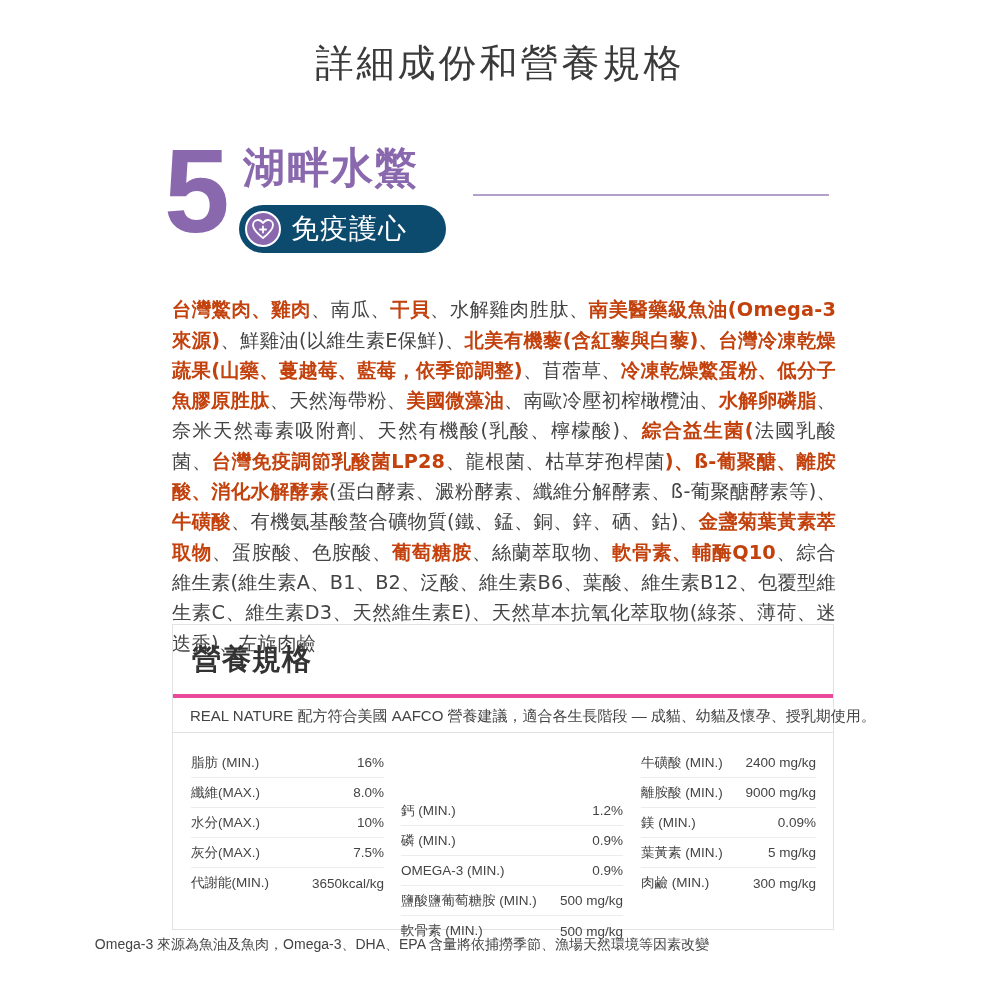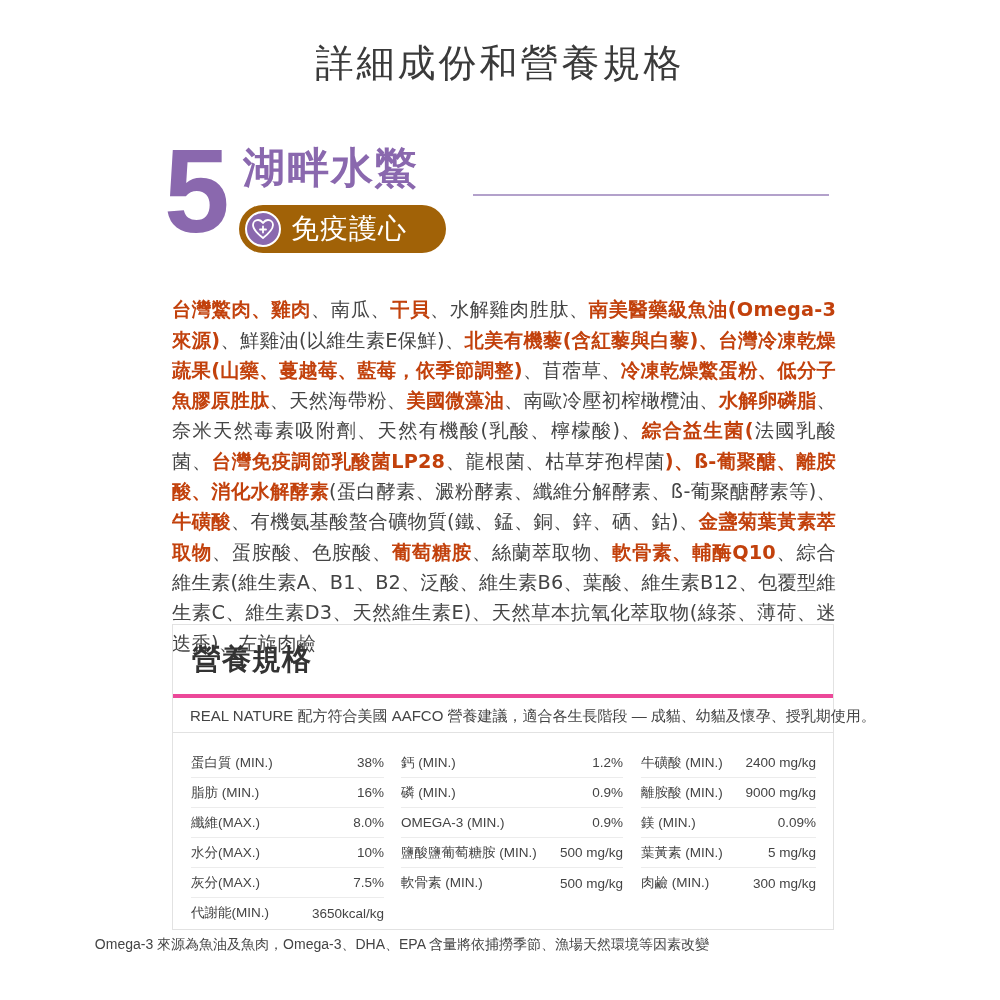--- a/index.html
+++ b/index.html
@@ -20,21 +20,21 @@
   }
   .section-title {
     position: absolute; left: 243px; top: 142px;
     font-size: 42px; font-weight: bold; color: #8a68ae; letter-spacing: 2px; line-height: 52px;
   }
   .section-rule {
     position: absolute; left: 473px; top: 194px; width: 356px; height: 2px; background: #b3a1cb;
   }
   .badge {
     position: absolute; left: 239px; top: 205px; width: 207px; height: 48px;
-    background: #a16207; border-radius: 24px; display: flex; align-items: center;
+    background: #0c4a6e; border-radius: 24px; display: flex; align-items: center;
   }
   .badge-icon {
     width: 36px; height: 36px; margin-left: 6px; border-radius: 50%;
     background: #8a68ae; border: 2px solid #ffffff; box-sizing: border-box;
     display: flex; align-items: center; justify-content: center;
   }
   .badge-label {
     color: #ffffff; font-size: 28px; margin-left: 10px; letter-spacing: 1px; line-height: 48px;
   }
   
@@ -55,21 +55,21 @@
   }
   .nutri-title { font-size: 29px; font-weight: bold; color: #333333; letter-spacing: 1px; }
   .nutri-desc {
     height: 35px; border-bottom: 1px solid #e2e2e2; box-sizing: border-box;
     padding-left: 17px; font-size: 15px; line-height: 35px; color: #444444;
     font-family: "Liberation Sans", sans-serif; white-space: nowrap;
   }
   .nutri-cols { position: absolute; top: 123px; left: 0; width: 100%; }
   .col { position: absolute; top: 0; }
   .col-1 { left: 18px; width: 193px; }
-  .col-2 { left: 228px; width: 222px; }
+  .col-2 { left: 228px; width: 222px; margin-top: 48px; }
   .col-3 { left: 468px; width: 175px; }
   .row {
     height: 30px; display: flex; justify-content: space-between; align-items: center;
     border-bottom: 1px solid #ececec; box-sizing: border-box;
     font-size: 13.5px; color: #444444; font-family: "Liberation Sans", sans-serif;
     white-space: nowrap;
   }
   .row:last-child { border-bottom: none; }
   .row .val { color: #444444; }
   .footnote {
@@ -98,24 +98,20 @@
 
 <p class="ingredients" id="ingredients"><b>台灣鱉肉、雞肉</b><span>、南瓜、</span><b>干貝</b><span>、水解雞肉胜肽、</span><b>南美醫藥級魚油(Omega-3來源)</b><span>、鮮雞油(以維生素E保鮮)、</span><b>北美有機藜(含紅藜與白藜)、台灣冷凍乾燥蔬果(山藥、蔓越莓、藍莓，依季節調整)</b><span>、苜蓿草、</span><b>冷凍乾燥鱉蛋粉、低分子魚膠原胜肽</b><span>、天然海帶粉、</span><b>美國微藻油</b><span>、南歐冷壓初榨橄欖油、</span><b>水解卵磷脂</b><span>、奈米天然毒素吸附劑、天然有機酸(乳酸、檸檬酸)、</span><b>綜合益生菌(</b><span>法國乳酸菌、</span><b>台灣免疫調節乳酸菌LP28</b><span>、龍根菌、枯草芽孢桿菌</span><b>)、ß-葡聚醣、離胺酸、消化水解酵素</b><span>(蛋白酵素、澱粉酵素、纖維分解酵素、ß-葡聚醣酵素等)、</span><b>牛磺酸</b><span>、有機氨基酸螯合礦物質(鐵、錳、銅、鋅、硒、鈷)、</span><b>金盞菊葉黃素萃取物</b><span>、蛋胺酸、色胺酸、</span><b>葡萄糖胺</b><span>、絲蘭萃取物、</span><b>軟骨素、輔酶Q10</b><span>、綜合維生素(維生素A、B1、B2、泛酸、維生素B6、葉酸、維生素B12、包覆型維生素C、維生素D3、天然維生素E)、天然草本抗氧化萃取物(綠茶、薄荷、迷迭香)、左旋肉鹼</span></p>
 
 <div class="nutri-box">
   <div class="nutri-head">
     <span class="nutri-title">營養規格</span>
   </div>
   <div class="nutri-desc">REAL NATURE 配方符合美國 AAFCO 營養建議，適合各生長階段 — 成貓、幼貓及懷孕、授乳期使用。</div>
   <div class="nutri-cols">
     <div class="col col-1">
-      <div class="row">
-          <span>蛋白質 (MIN.)</span>
-          <span class="val">38%</span>
-        </div>
       <div class="row">
           <span>脂肪 (MIN.)</span>
           <span class="val">16%</span>
         </div>
       <div class="row">
           <span>纖維(MAX.)</span>
           <span class="val">8.0%</span>
         </div>
       <div class="row">
           <span>水分(MAX.)</span>

